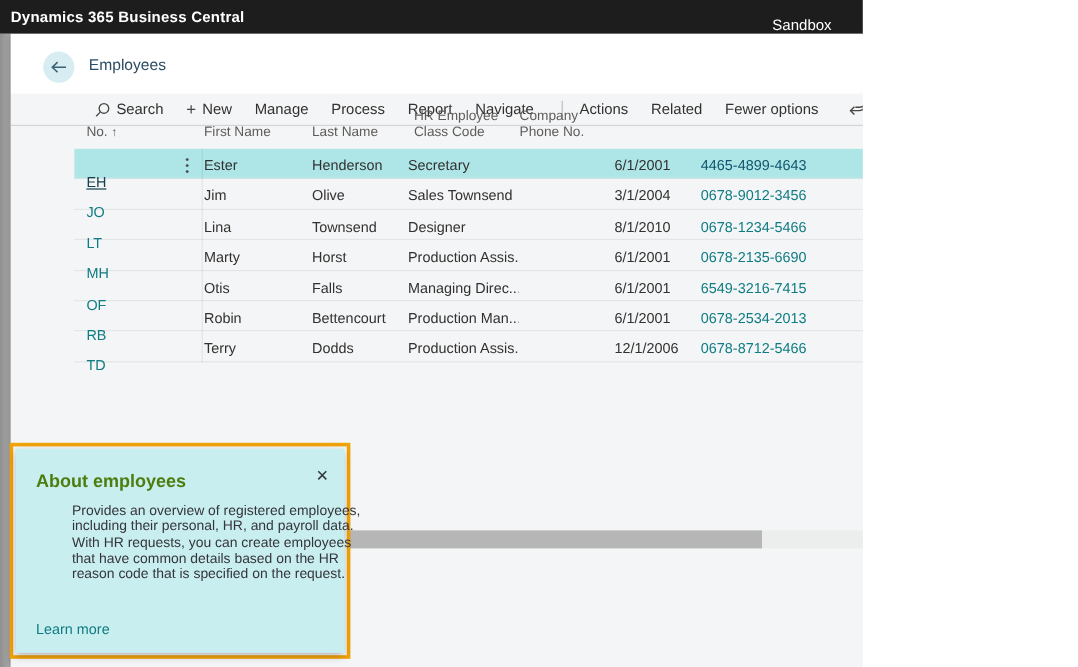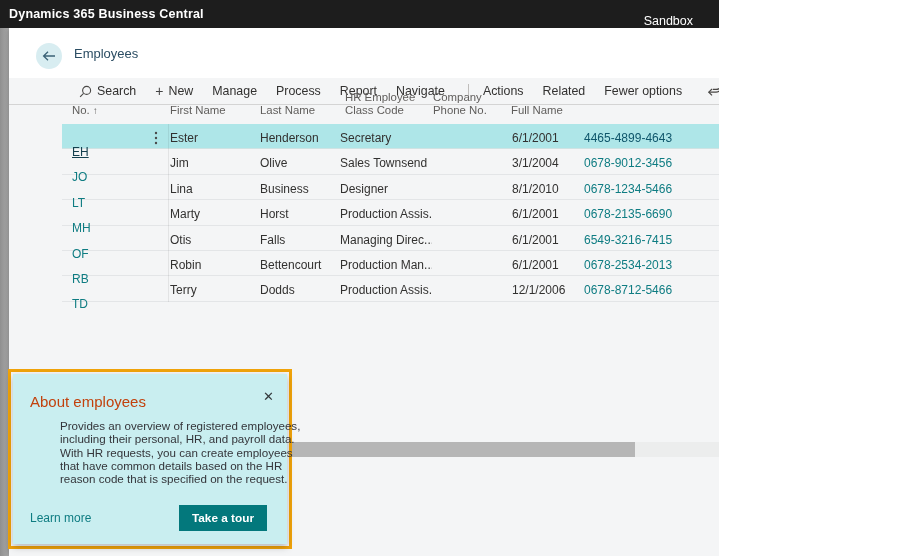--- a/index.html
+++ b/index.html
@@ -73,21 +73,21 @@
   .hscroll { position:absolute; left:51px; top:414px; width:682px; height:15px; background:#eceded; }
   .hthumb { position:absolute; left:230px; top:0; width:345px; height:15px; background:#b6b6b6; cursor:pointer; }
   .harrow { position:absolute; right:6px; top:3px; width:0; height:0; cursor:pointer;
     border-top:4.5px solid transparent; border-bottom:4.5px solid transparent; border-left:6px solid #2b2b2b; }
 
   
   .tip-highlight { position:absolute; left:8px; top:369px; width:284px; height:180px;
     border:3px solid var(--highlight); z-index:10; }
   .tip { position:absolute; left:2px; top:2px; width:274px; height:170px; background:var(--tip-bg);
     box-shadow:0 3px 7px rgba(0,0,0,.25); }
-  .tip-title { position:absolute; left:17px; top:19px; font-size:15px; font-weight:normal; color:#c2410c; }
+  .tip-title { position:absolute; left:17px; top:19px; font-size:15px; font-weight:bold; color:#4d7c0f; }
   .tip-close { position:absolute; right:13px; top:16px; font-size:13px; color:#33383b; cursor:pointer; line-height:13px; }
   .tip-body { position:absolute; left:17px; top:45px; width:243px; font-size:11.6px; line-height:13.3px; color:#34353a;margin-left:30px; }
   .tip-footer { position:absolute; left:17px; right:20px; bottom:13px; display:flex; align-items:center; justify-content:space-between; }
   .tip-link { font-size:12px; color:var(--link); text-decoration:none; cursor:pointer; }
   .tip-btn { background:var(--tip-button); color:#fff; font-size:11.8px; font-weight:bold;
     border:none; padding:6px 13px; cursor:pointer; font-family:"Liberation Sans", sans-serif; }
 
   svg { display:block; }
 </style>
 </head>
@@ -210,21 +210,20 @@
       <div class="ghead">
         <span class="hc no">
             <span>No.</span>
             <span class="sort">↑</span>
           </span>
         <span class="hc"></span>
         <span class="hc">First Name</span>
         <span class="hc">Last Name</span>
         <span class="hc pad7">HR Employee Class Code</span>
         <span class="hc pad1">Company Phone No.</span>
-        <span class="hc pad1">Full Name</span>
       </div>
 
       <div class="rows">
 
         <div class="grow selected">
           <span class="cell no"><a class="no-link">EH</a></span>
           <span class="cell menu">
               <span>
                 <svg width="4" height="14" viewBox="0 0 4 14">
                   <circle cx="2" cy="2" r="1.2" fill="#4a4a4a"></circle>
@@ -251,21 +250,21 @@
           <span class="cell hr"></span>
           <span class="cell date">3/1/2004</span>
           <span class="cell phone"><a class="phone-link">0678-9012-3456</a></span>
           <span class="cell full"></span>
         </div>
 
         <div class="grow">
           <span class="cell no"><a class="no-link">LT</a></span>
           <span class="cell menu"></span>
           <span class="cell">Lina</span>
-          <span class="cell">Business</span>
+          <span class="cell">Townsend</span>
           <span class="cell">Designer</span>
           <span class="cell hr"></span>
           <span class="cell date">8/1/2010</span>
           <span class="cell phone"><a class="phone-link">0678-1234-5466</a></span>
           <span class="cell full"></span>
         </div>
 
         <div class="grow">
           <span class="cell no"><a class="no-link">MH</a></span>
           <span class="cell menu"></span>
@@ -326,18 +325,17 @@
     </div>
   </div>
 
   <div class="tip-highlight">
     <div class="tip">
       <div class="tip-title">About employees</div>
       <span class="tip-close">✕</span>
       <div class="tip-body">Provides an overview of registered employees, including their personal, HR, and payroll data. With HR requests, you can create employees that have common details based on the HR reason code that is specified on the request.</div>
       <div class="tip-footer">
         <a class="tip-link">Learn more</a>
-        <button class="tip-btn">Take a tour</button>
       </div>
     </div>
   </div>
 
 </div>
 
 </body></html>

